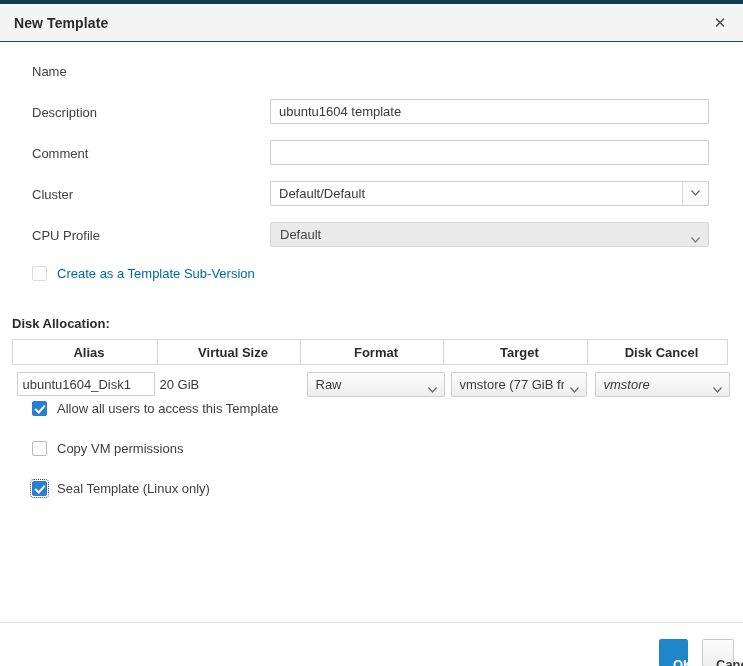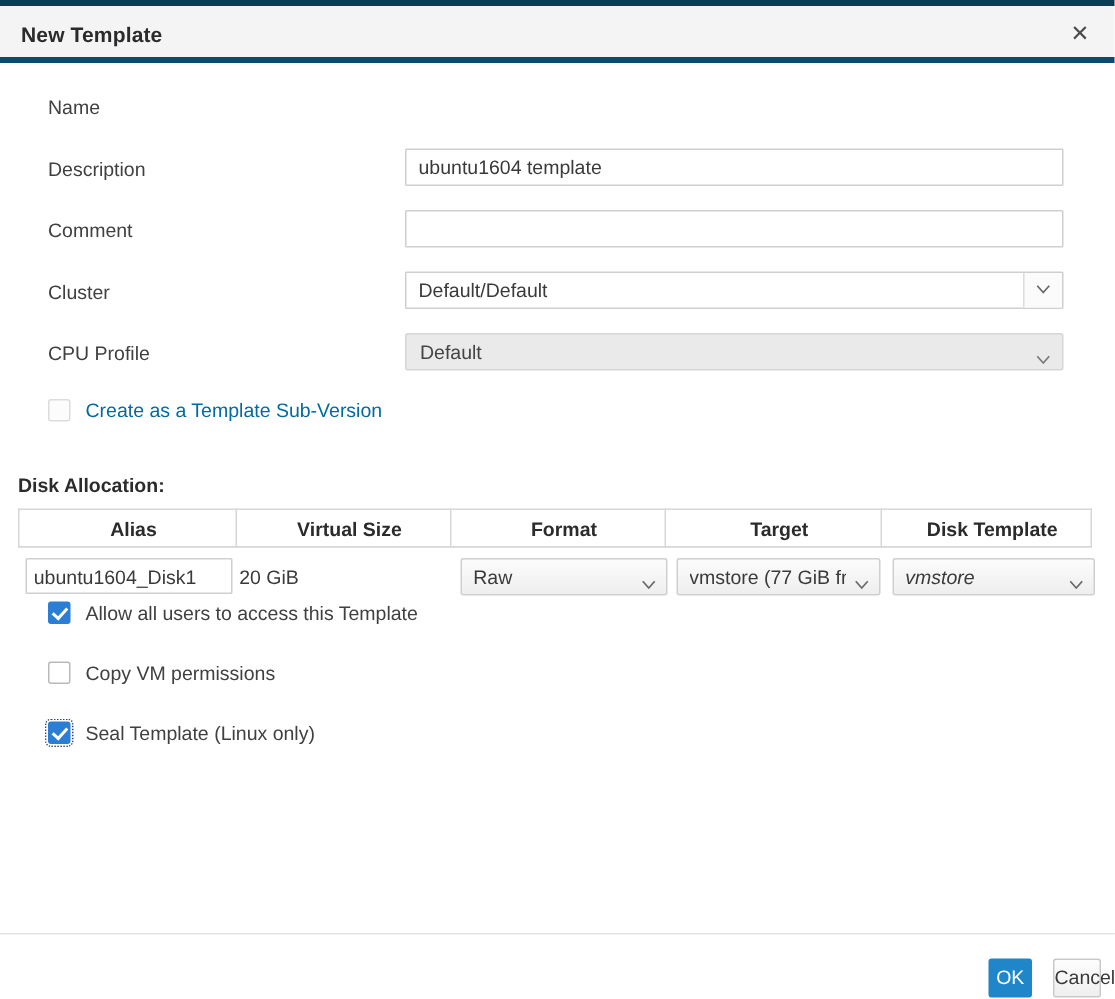--- a/index.html
+++ b/index.html
@@ -25,21 +25,21 @@
     background: #0c3c56;
   }
 
   
   .dialog-header {
     position: absolute;
     left: 0; top: 4px;
     width: 743px;
     height: 38px;
     background: #f4f4f4;
-    border-bottom: 4px solid #0c4a6e;
+    border-bottom: 1px solid #0c4a6e;
     box-sizing: border-box;
   }
   .dialog-title {
     position: absolute;
     left: 14px;
     top: 11px;
     font-size: 14px;
     font-weight: bold;
     color: #2b2b2b;
     letter-spacing: .1px;
@@ -298,23 +298,24 @@
   }
   .btn {
     position: absolute;
     top: 16px;
     height: 26px;
     box-sizing: border-box;
     font-family: "Liberation Sans", sans-serif;
     font-size: 13px;
     border-radius: 2px;
     cursor: pointer;
-    padding: 0;
+    padding: 13px;
     line-height: 24px;
     text-align: center;
+    font-weight: bold;
   }
   .btn-ok {
     right: 55px;
     width: 29px;
     background: #1f86c9;
     border: 1px solid #1f86c9;
     color: #ffffff;
   }
   .btn-cancel {
     right: 9px;
@@ -388,21 +389,21 @@
         <col style="width:143px">
         <col style="width:144px">
         <col style="width:140px">
     </colgroup>
     <thead>
       <tr>
         <th>Alias</th>
         <th>Virtual Size</th>
         <th>Format</th>
         <th>Target</th>
-        <th>Disk Template</th>
+        <th>Disk Cancel</th>
       </tr>
     </thead>
     <tbody>
       <tr>
         <td>
           <input class="alias-input" type="text" value="ubuntu1604_Disk1" style="">
         </td>
         <td class="vsize">20 GiB</td>
         <td>
           <span class="mini-select ms-format">

